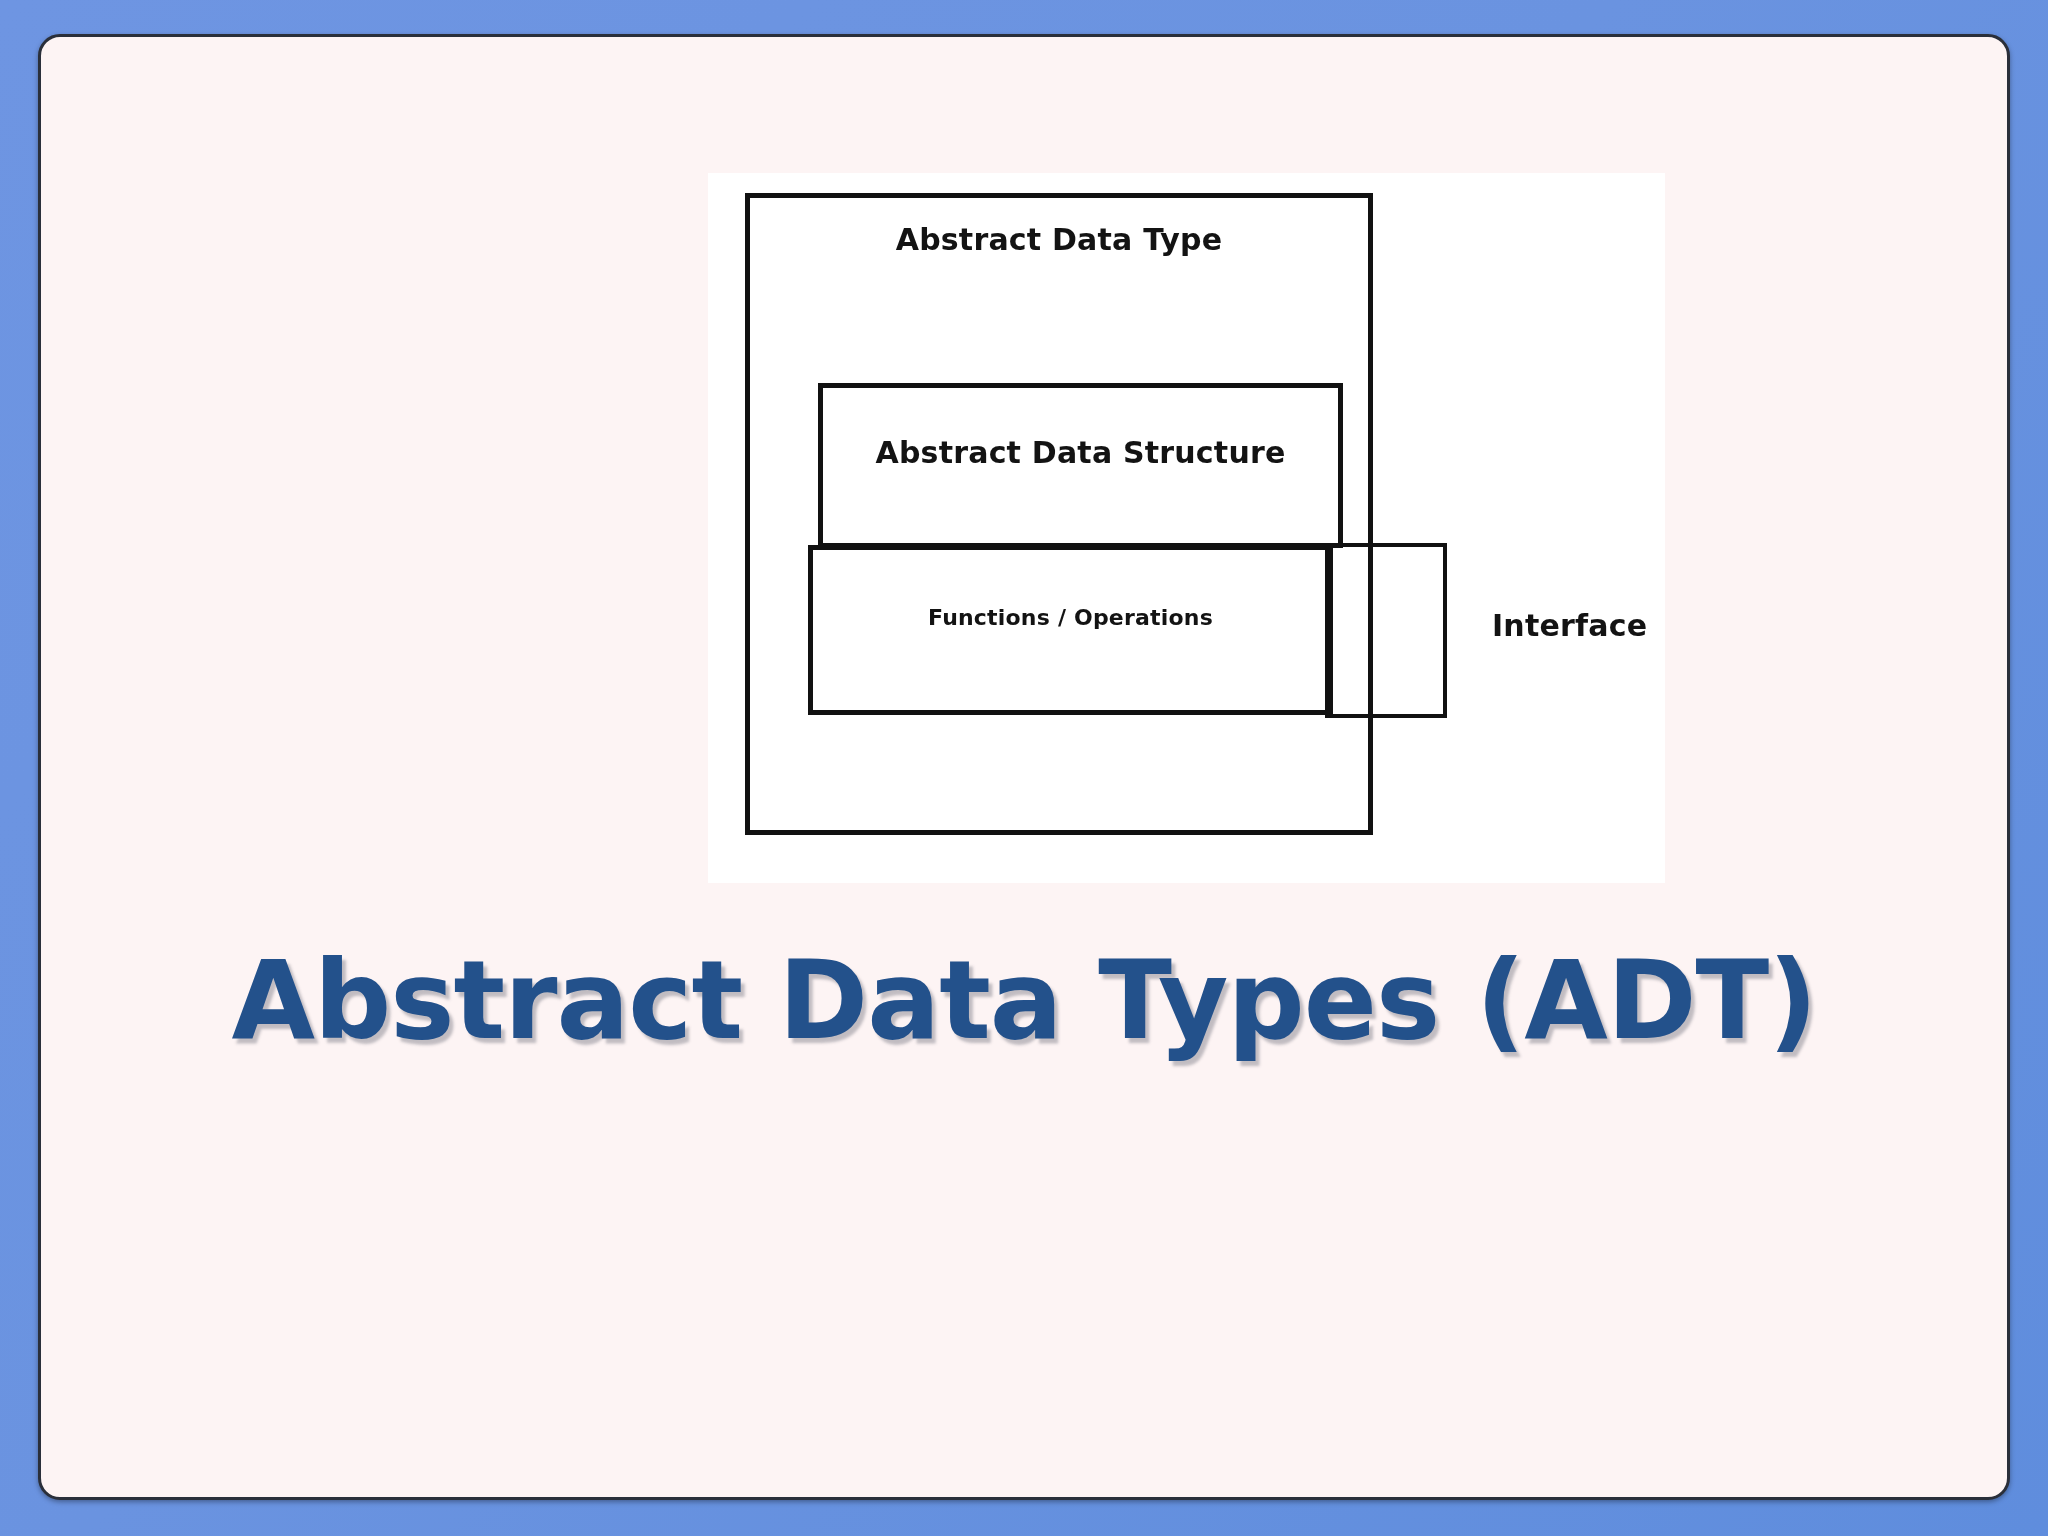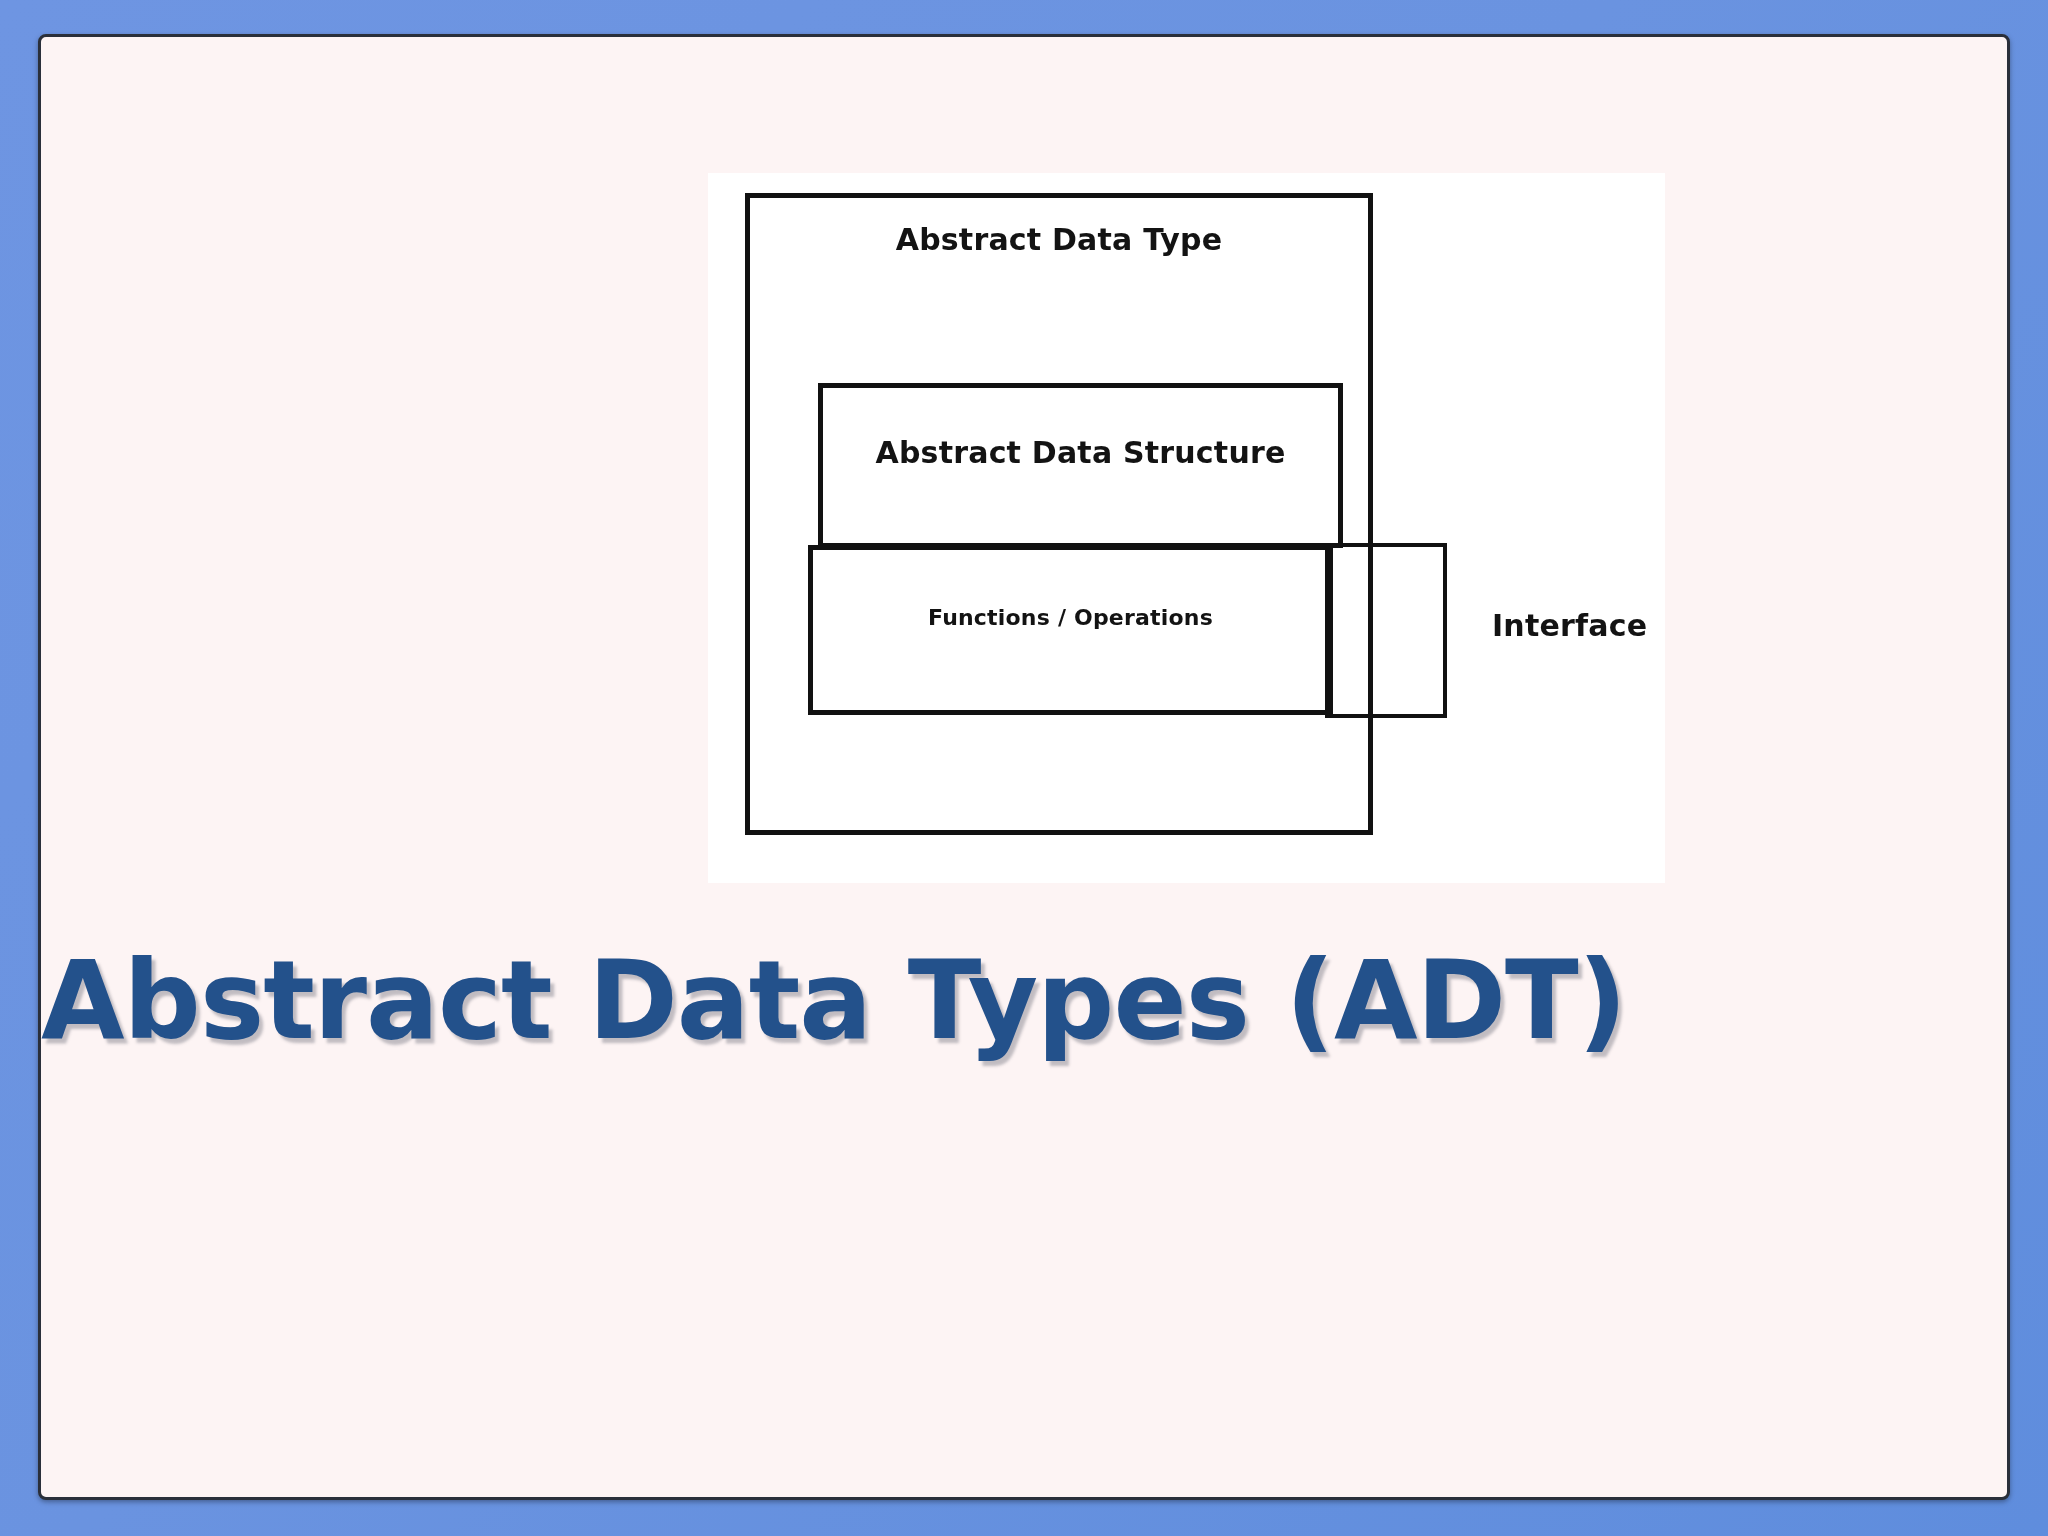--- a/index.html
+++ b/index.html
@@ -24,21 +24,21 @@
   }
 
   
   #slide-panel {
     position: absolute;
     left: 38px;
     top: 34px;
     width: 1972px;
     height: 1466px;
     background: #fdf4f4;
-    border-radius: 8px;
+    border-radius: 22px;
     border: 3px solid #2a2f3a;
     box-shadow: 0 2px 5px rgba(0,0,0,0.35);
     box-sizing: border-box;
     overflow: hidden;
   }
 
   
   #diagram-image {
     position: absolute;
     left: 667px;   
@@ -142,20 +142,21 @@
     top: 435px;
     font-size: 30px;
   }
 
   
   #slide-title {
     position: absolute;
     left: 0;
     right: 0;
     top: 905px;
+    text-align: center;
     font-family: "DejaVu Sans", sans-serif;
     font-weight: bold;
     font-size: 108px;
     line-height: 1.1;
     color: #23518b;
     letter-spacing: -1px;
     text-shadow: 4px 5px 3px rgba(120,120,130,0.45);
   }
 </style>
 </head>

